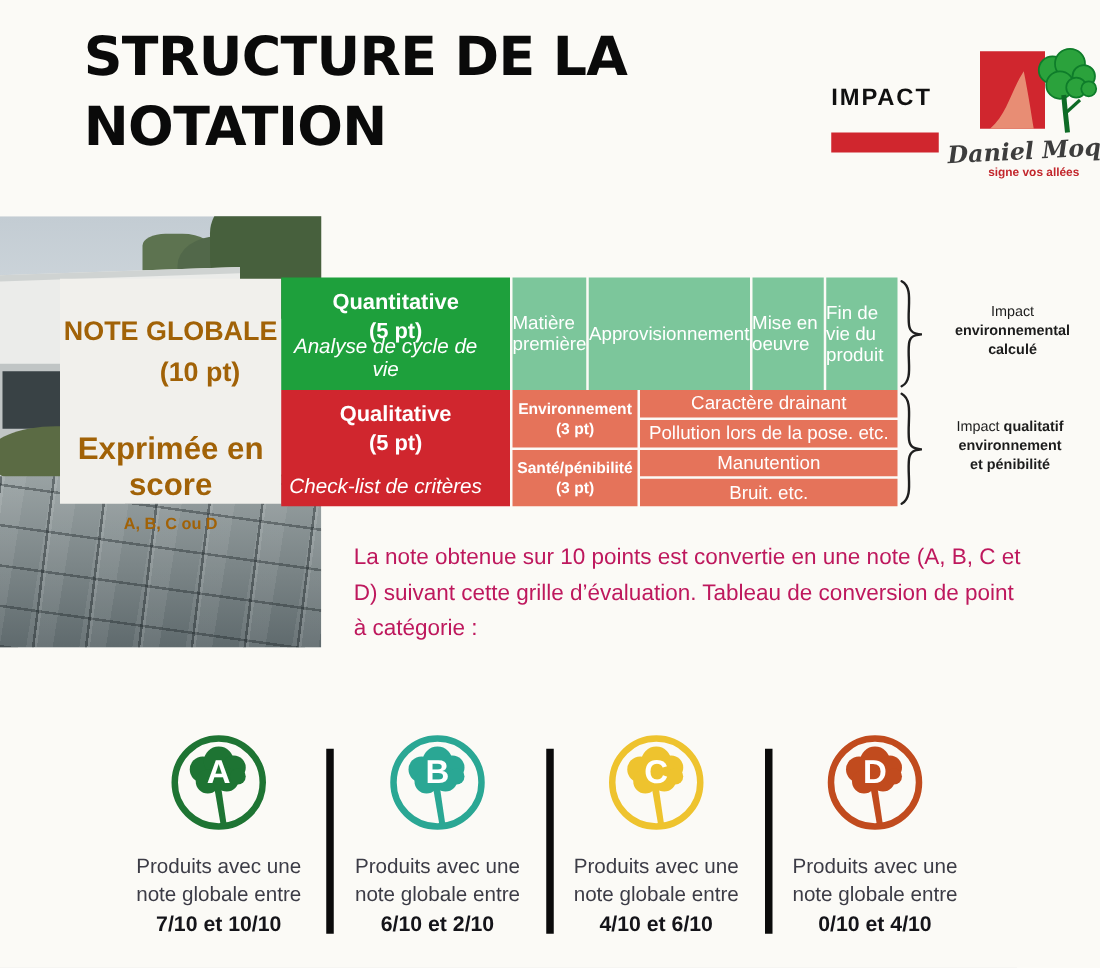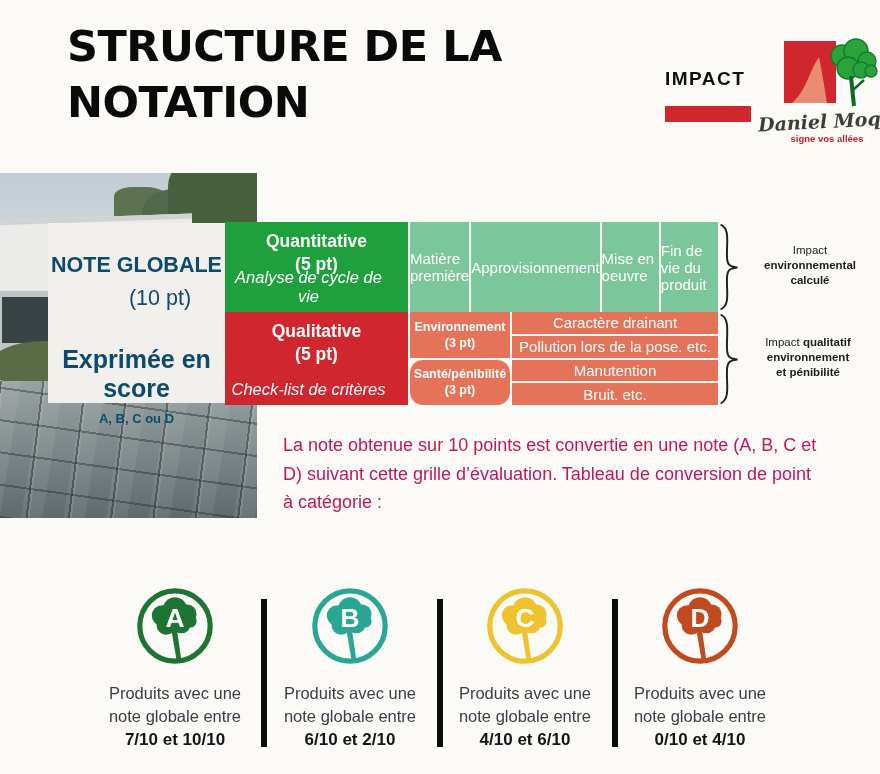--- a/index.html
+++ b/index.html
@@ -43,23 +43,23 @@
     box-shadow:52px 10px 0 -8px #66764d, 104px 16px 0 -16px #4e5e3e, 150px 18px 0 -20px #718055; }
   .pavers { position:absolute; left:0; top:208px; width:100%; height:137px;
     background:
       repeating-linear-gradient(97deg, rgba(30,38,41,.45) 0 2px, rgba(255,255,255,.10) 2px 4px, transparent 4px 42px),
       repeating-linear-gradient(8deg, rgba(30,38,41,.40) 0 2px, transparent 2px 32px),
       repeating-linear-gradient(99deg, rgba(255,255,255,.07) 0 21px, transparent 21px 42px),
       linear-gradient(180deg,#99a2a3 0%,#7a8486 55%,#5f6a6d 100%); }
 
   
   .note-box { position:absolute; left:48px; top:223px; width:177px; height:180px;
-    background:#f1f0ec; z-index:2; text-align:center; color:#0c4a6e; }
+    background:#f1f0ec; z-index:2; text-align:center; color:#a16207; }
   .nb-l1 { font-size:21.5px; font-weight:bold; margin-top:30px; }
-  .nb-l2 { font-size:21.5px; font-weight:normal; margin-top:8px;padding-left:47px; }
+  .nb-l2 { font-size:21.5px; font-weight:bold; margin-top:8px;padding-left:47px; }
   .nb-l3 { font-size:25px; font-weight:bold; margin-top:34px; }
   .nb-l4 { font-size:13px; font-weight:bold; margin-top:8px; }
 
   
   .head-box { position:absolute; left:225px; width:183px; color:#fff; text-align:center; z-index:3; }
   .head-green { top:222px; height:90px; background:#1ea03c; }
   .head-red { top:312px; height:93px; background:#d0262e; }
   .head-title { font-size:17.5px; font-weight:bold; margin-top:9px; }
   .head-points { font-size:17.5px; font-weight:bold; margin-top:2px; }
   .head-sub { position:absolute; left:0; right:16px; bottom:6px; font-style:italic; font-size:16.5px;margin-top:16px; }
@@ -67,21 +67,21 @@
   .lc-rows { position:absolute; left:410px; top:222px; width:308px; height:90px;
     display:flex; gap:2px; z-index:3; }
   .lc-row { flex:1; background:#7cc69b; color:#fff; font-size:15px;
     display:flex; align-items:center; justify-content:center; }
 
   .ql-grid { position:absolute; left:410px; top:312px; width:308px; height:93px;
     display:grid; grid-template-columns:100px 1fr; grid-auto-rows:1fr; gap:2px; z-index:3; }
   .ql-cell { background:#e5735a; color:#fff; display:flex; align-items:center; justify-content:center; }
   .ql-group { flex-direction:column; font-weight:bold; font-size:12.5px; line-height:16px; text-align:center; }
   .ql-g1 { grid-column:1; grid-row:1 / span 2; }
-  .ql-g2 { grid-column:1; grid-row:3 / span 2;border-radius:13px; }
+  .ql-g2 { grid-column:1; grid-row:3 / span 2; }
   .ql-row { font-size:15px; }
 
   .brace { position:absolute; left:717px; width:28px; z-index:3; }
   .brace svg { display:block; width:100%; height:100%; }
   .brace-label { position:absolute; width:124px; text-align:center;
     font-size:11.5px; line-height:15px; color:#1c1c1c; z-index:3; }
   .brace-label b { font-weight:bold; }
   .bl-1 { left:748px; top:243px; }
   .bl-2 { left:746px; top:335px; }
 

